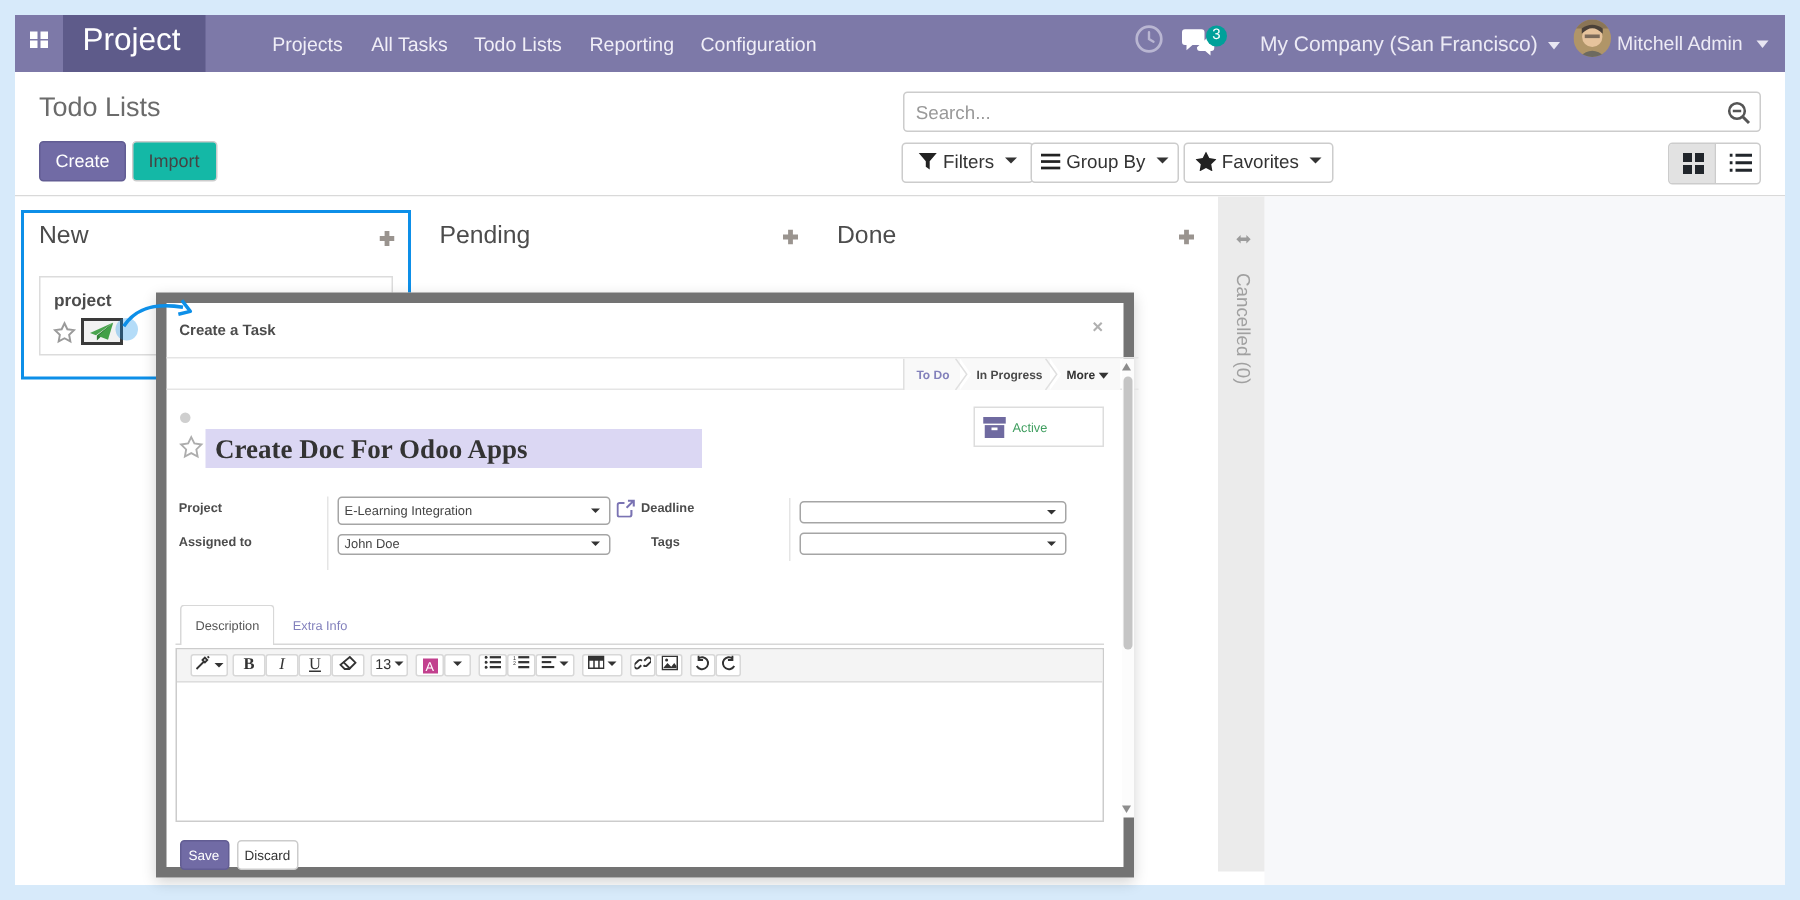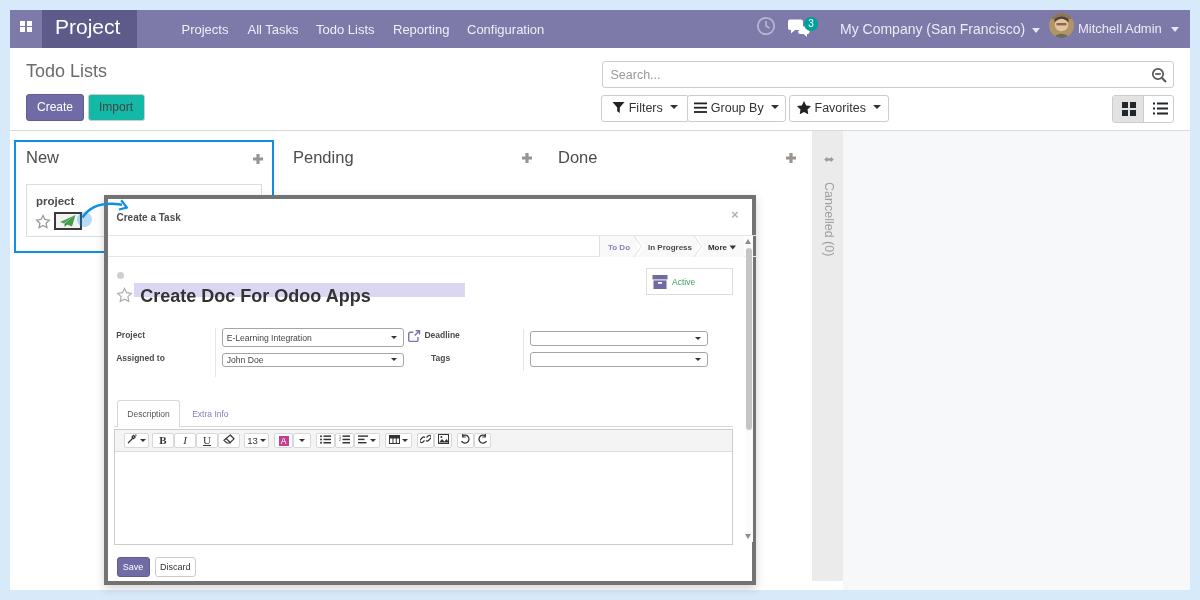--- a/index.html
+++ b/index.html
@@ -36,32 +36,32 @@
 #kb-right { position:absolute; left:833px; top:0; width:347px; height:459px; background:#f7f8fa; }
 #fold { position:absolute; left:801.5px; top:0; width:31.5px; height:450px; background:#ebebeb; }
 .colhead { position:absolute; top:16.5px; font-size:16.5px; color:#4c4c4c; }
 #bluebox { position:absolute; left:4px; top:8.5px; width:260px; height:113px; border:2px solid #0d8fe8; z-index:5; }
 #card { position:absolute; left:16px; top:53px; width:236px; height:53px; background:#fff; border:1px solid #dcdcdc; }
 #card .t { position:absolute; left:9px; top:9.5px; font-weight:bold; font-size:11.5px; color:#4c4c4c; }
 #planebox { position:absolute; left:27px; top:27px; width:28px; height:18px; border:2px solid #3a3a3a; background:#f2f2f2; }
 #pulse { position:absolute; left:67px; top:81px; width:15px; height:15px; border-radius:50%; background:rgba(13,143,232,0.31); }
 
 
-#modal { position:absolute; left:93.5px; top:185px; width:652px; height:390px; background:#fff; border:4px solid #737373; z-index:10; box-shadow:0 3px 9px rgba(0,0,0,0.18); }
+#modal { position:absolute; left:93.5px; top:185px; width:652px; height:390px; background:#fff; border:7px solid #737373; z-index:10; box-shadow:0 3px 9px rgba(0,0,0,0.18); }
 #mtitle { position:absolute; left:9px; top:13px; font-size:10px; font-weight:bold; color:#4c4c4c; }
 #mclose { position:absolute; right:13px; top:8.5px; font-size:12.5px; color:#b0b0b0; font-weight:bold; }
 #mhead { position:absolute; left:0; top:0; width:648px; height:36.5px; border-bottom:1px solid #e5e5e5; }
 #msb { position:absolute; left:0; top:36.5px; width:648px; height:21.5px; border-bottom:1px solid #e5e5e5; }
 
 #msbar { position:absolute; left:637px; top:37px; width:8px; height:306px; background:#fcfcfc; }
 #msbar .thumb { position:absolute; left:1px; top:12px; width:6px; height:182px; background:#c5c5c5; border-radius:3px; }
 .sarr { position:absolute; left:0px; width:0; height:0; border-left:3.75px solid transparent; border-right:3.75px solid transparent; }
 
 #graydot { position:absolute; left:9px; top:72.5px; width:7px; height:7px; border-radius:50%; background:#cfcfcf; }
-#mtitlerow { position:absolute; left:26.8px; top:84px; width:331px; height:14px; background:#dbd7f3; }
+#mtitlerow { position:absolute; left:26.8px; top:84px; width:331px; height:26px; background:#dbd7f3;font-family:Liberation Serif, serif; }
 #mtitlerow span { position:absolute; left:6px; top:2.5px; font-size:18px; font-weight:bold; color:#333; }
 #activebox { position:absolute; left:538.5px; top:69px; width:87px; height:27px; border:1px solid #ddd; }
 #activebox span { position:absolute; left:25px; top:8px; font-size:8.5px; color:#3f9e5f; }
 
 .flabel { position:absolute; font-size:8.5px; font-weight:bold; color:#4c4c4c; }
 .vsep { position:absolute; width:1px; background:#e5e5e5; }
 .osel { position:absolute; border:1px solid #a5a5a5; border-radius:3px; background:#fff; font-size:8.6px; color:#444; }
 .osel span { position:absolute; left:4px; top:50%; transform:translateY(-54%); }
 .osel .sc { position:absolute; right:6px; top:50%; margin-top:-1.5px; width:0; height:0; border-left:3px solid transparent; border-right:3px solid transparent; border-top:3.5px solid #333; }
 

